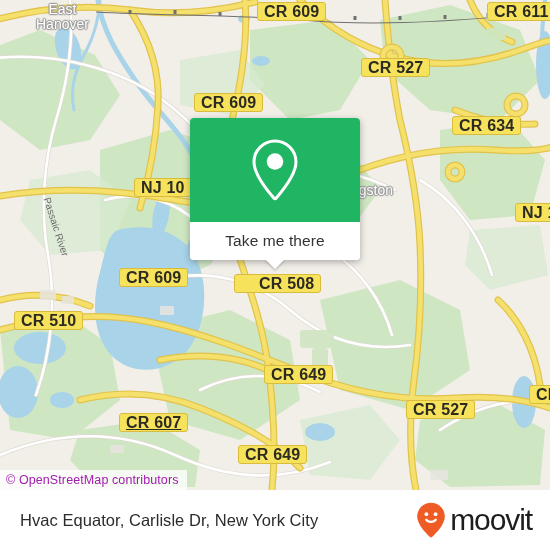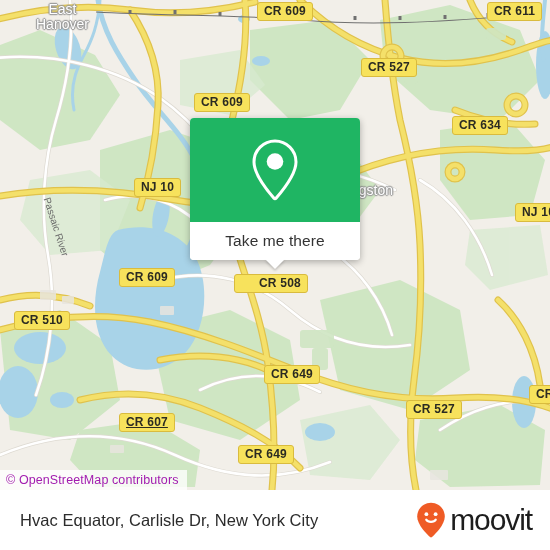--- a/index.html
+++ b/index.html
@@ -27,21 +27,21 @@
     white-space:nowrap;
   }
 
   
   .shield{
     position:absolute;
     background:#f7e25c;
     border:1.6px solid #d9bb3e;
     border-radius:3px;
     color:#2b2b22;
-    font-size:12px;
+    font-size:16px;
     font-weight:bold;
     letter-spacing:.2px;
     padding:1.5px 6px 2px 6px;
     white-space:nowrap;
     line-height:13px;
     box-sizing:border-box;
   }
 
   
   .place{

